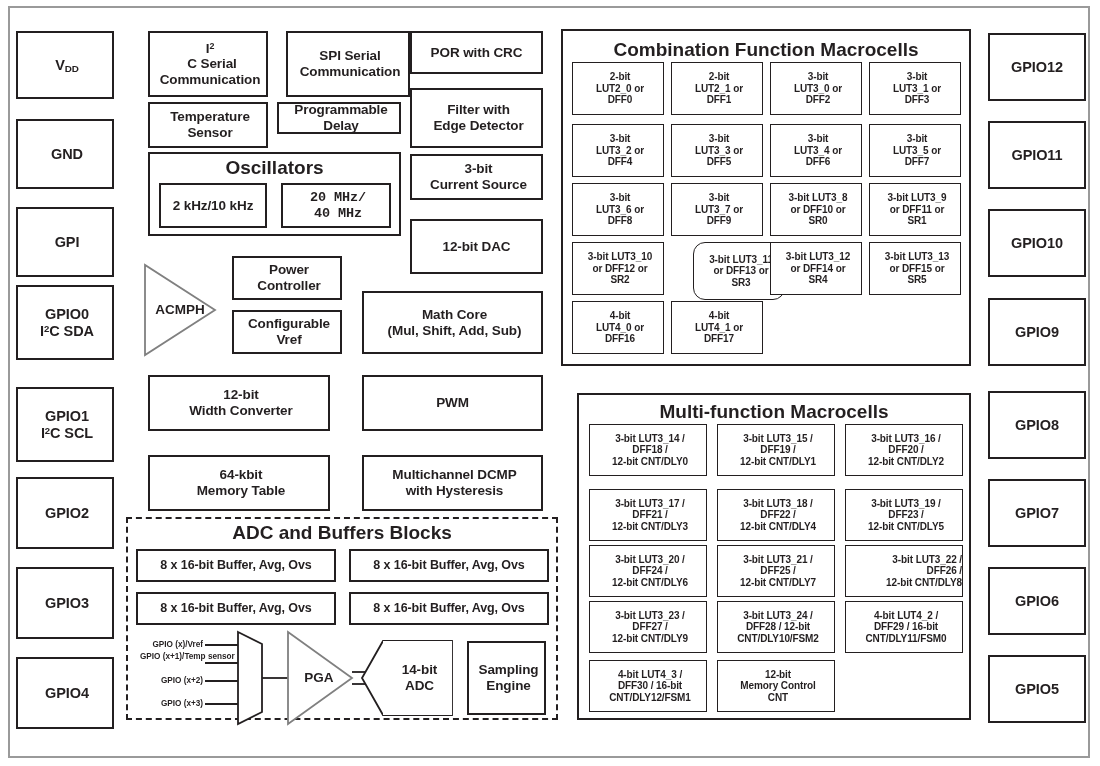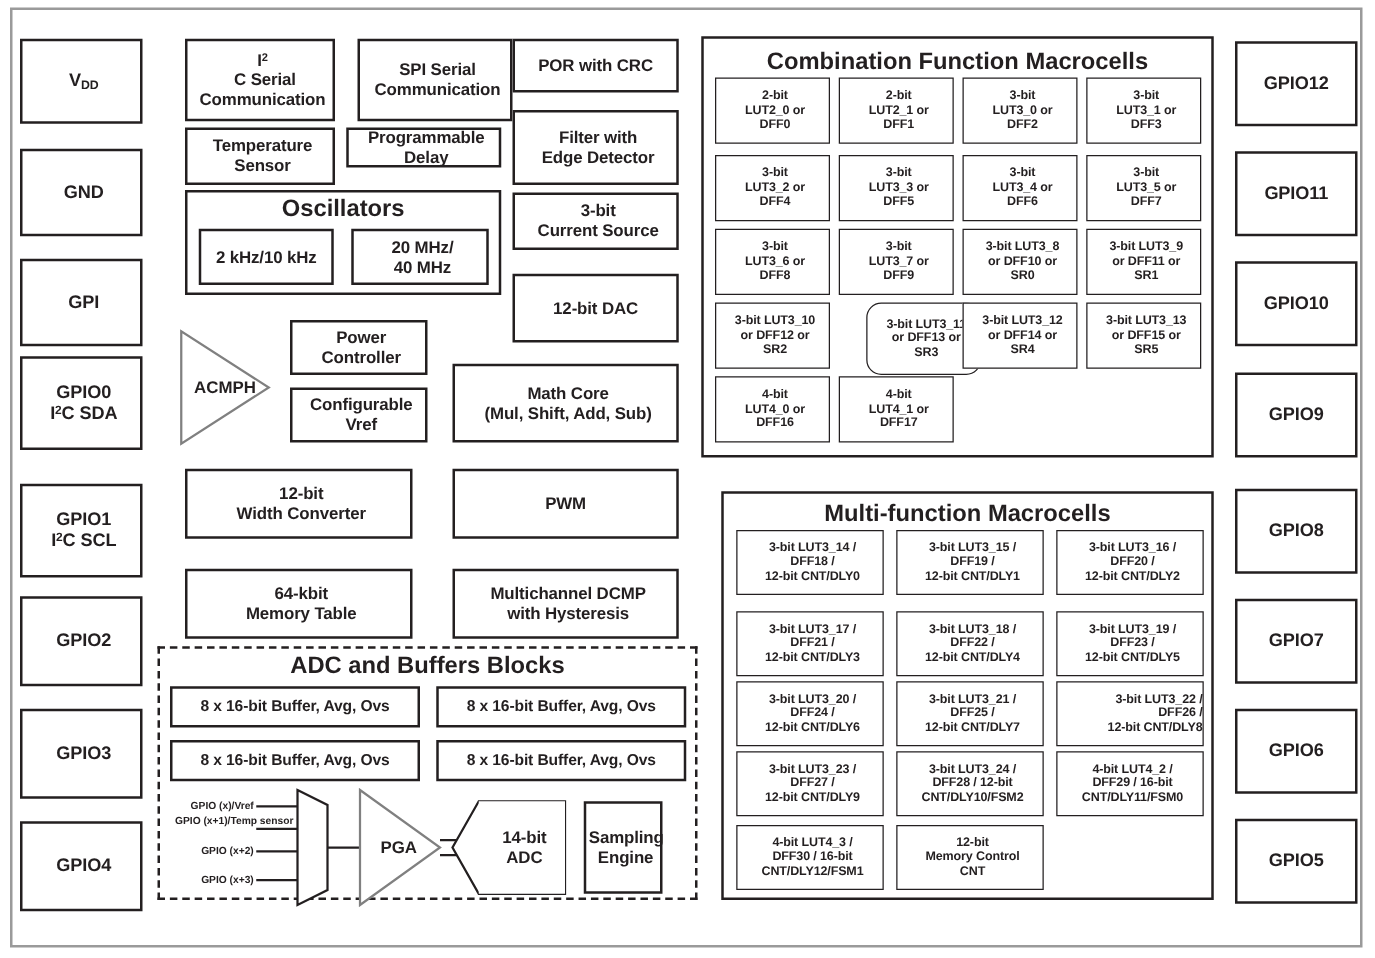--- a/index.html
+++ b/index.html
@@ -203,21 +203,21 @@
       <span>Filter with</span>
       <span>Edge Detector</span>
     </span>
   </div>
 
   <div class="panel" style="left:148px;top:152px;width:253px;height:84px;"></div>
   <div class="panel-title" style="left:148px;top:157px;width:253px;">Oscillators</div>
   <div class="blk f13" style="left:159px;top:183px;width:108px;height:45px;">
     <span>2 kHz/10 kHz</span>
   </div>
-  <div class="blk f13" style="left:281px;top:183px;width:110px;height:45px;">
+  <div class="blk f13" style="left:281px;top:183px;width:110px;height:45px;font-family:Liberation Mono, monospace;">
     <span>
       <span>20 MHz/</span>
       <span>40 MHz</span>
     </span>
   </div>
 
   <div class="blk f13" style="left:410px;top:154px;width:133px;height:46px;">
     <span>
       <span>3-bit</span>
       <span>Current Source</span>
@@ -325,21 +325,21 @@
 
   <div class="label f13" style="left:288px;top:670px;width:62px;text-align:center;">PGA</div>
 
   <div class="blk f13" style="left:383px;top:641px;width:69px;height:74px;border:none;">
     <span>
       <span>14-bit</span>
       <span>ADC</span>
     </span>
   </div>
 
-  <div class="blk f13" style="left:467px;top:641px;width:63px;height:74px;">
+  <div class="blk f13" style="left:467px;top:641px;width:79px;height:74px;">
     <span>
       <span>Sampling</span>
       <span>Engine</span>
     </span>
   </div>
 
   <div class="panel" style="left:561px;top:29px;width:410px;height:337px;"></div>
   <div class="panel-title" style="left:561px;top:39px;width:410px;">Combination Function Macrocells</div>
   <div id="comb-grid">
       <div class="blk thin f10" style="left: 572px; top: 62px; width: 92px; height: 53px;">

